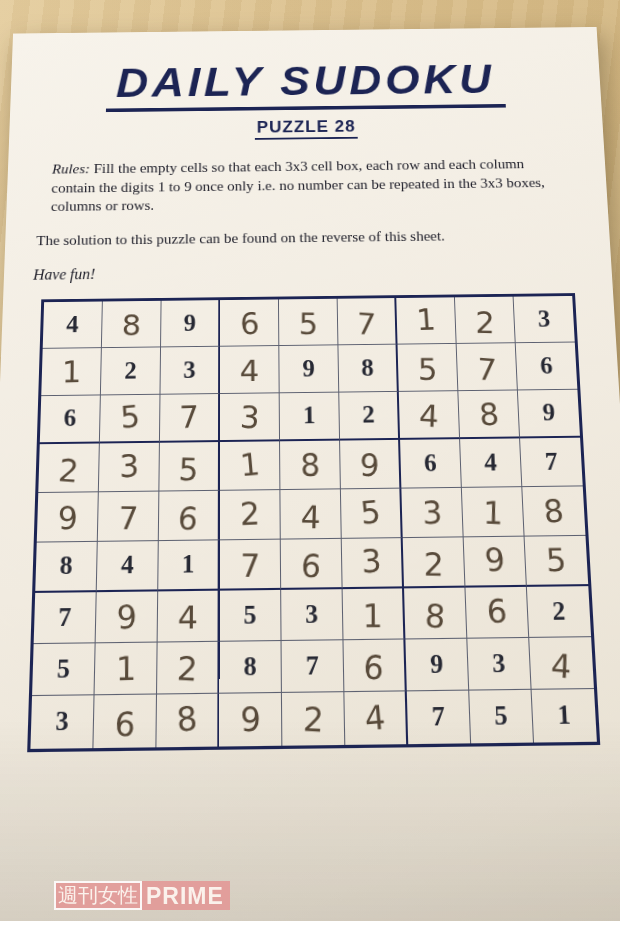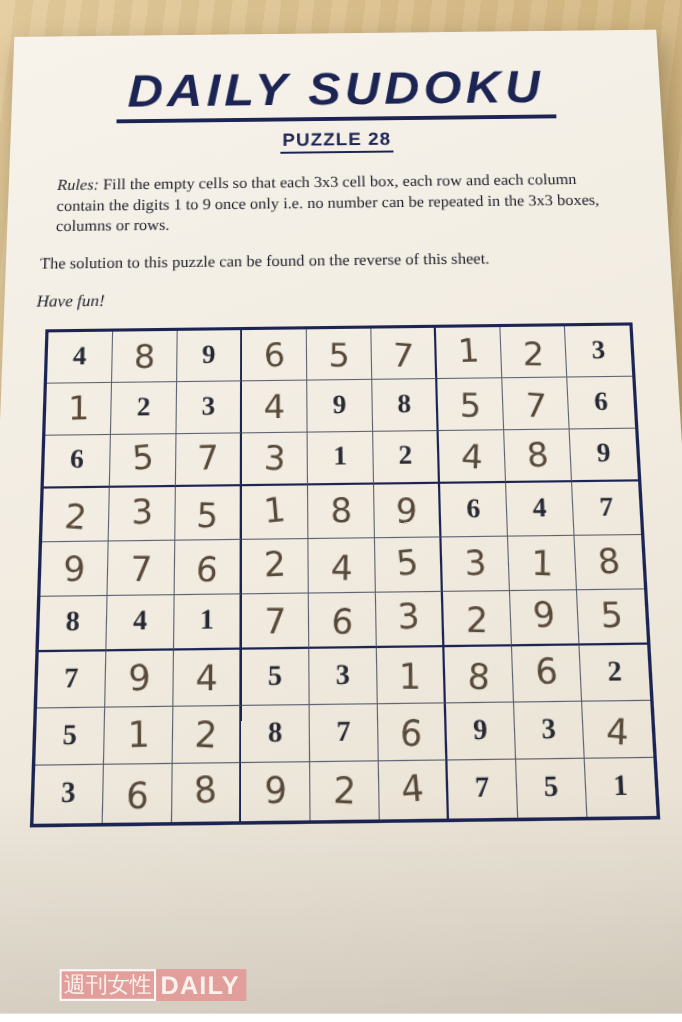--- a/index.html
+++ b/index.html
@@ -380,15 +380,15 @@
         </div>
         <div class="cell printed">
           <span>1</span>
         </div>
       </div>
 
   </div>
 
   <div class="watermark">
     <span class="wm-jp">週刊女性</span>
-    <span class="wm-en">DAILY</span>
+    <span class="wm-en">PRIME</span>
   </div>
 </div>
 
 </body></html>

